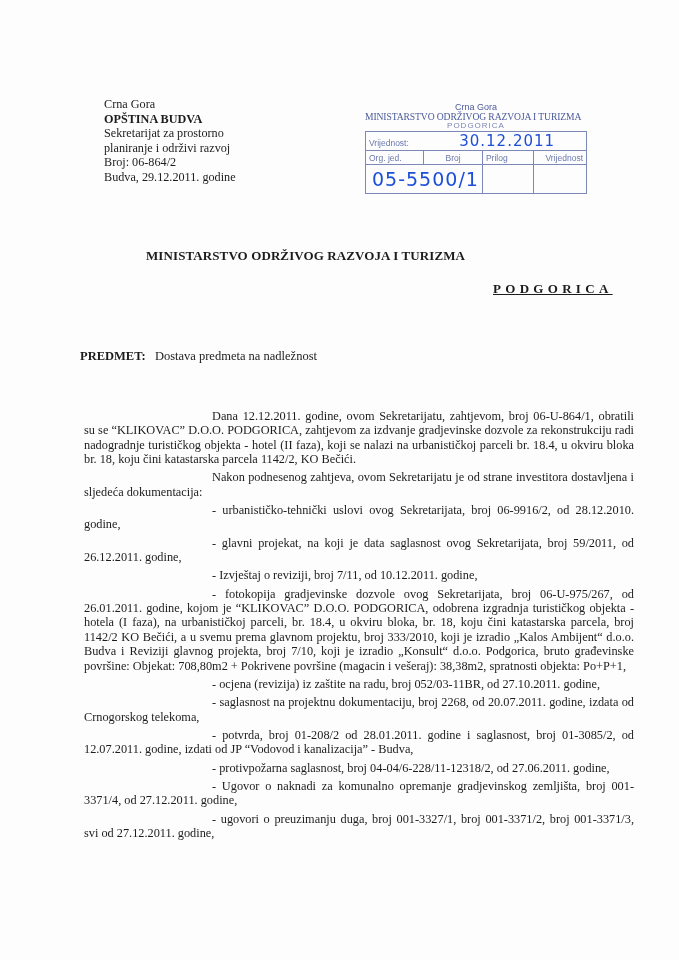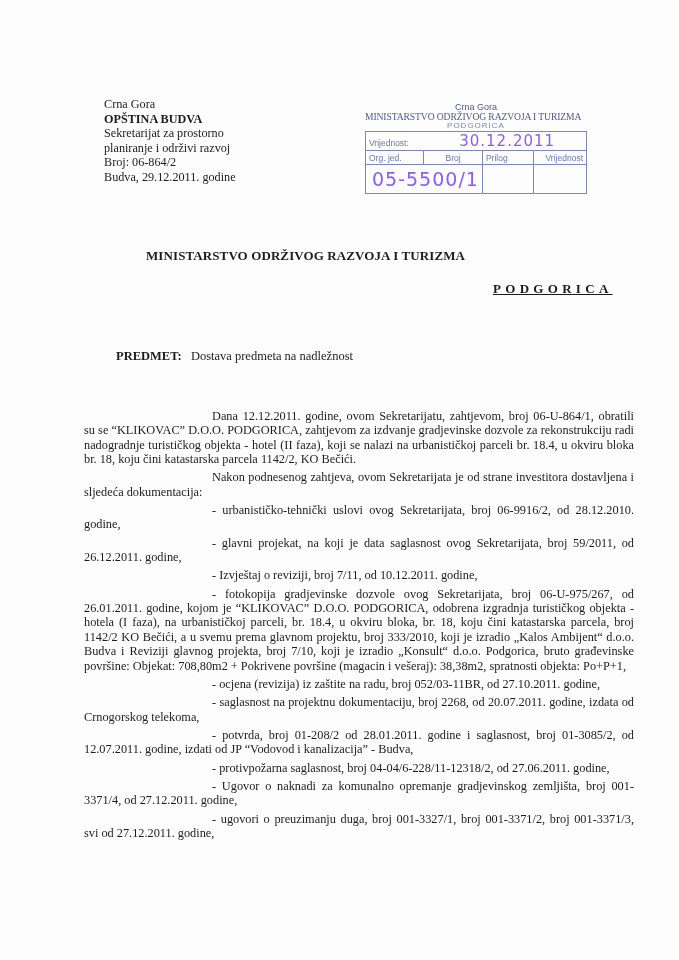--- a/index.html
+++ b/index.html
@@ -7,26 +7,26 @@
          font-family:"Liberation Serif", "DejaVu Serif", serif; color:#1c1c1c; }
   .abs { position:absolute; }
   .sender { left:104px; top:97px; font-size:12.2px; line-height:14.6px; }
   .sender .bold { font-weight:bold; }
   .stamp { left:365px; top:103px; width:222px; color:#4a5a9a; font-family:"Liberation Sans", sans-serif; }
   .stamp .s-top { text-align:center; font-size:9px; line-height:9px; }
   .stamp .s-ministry { font-family:"Liberation Serif", serif; font-size:9.6px; line-height:10px; white-space:nowrap; letter-spacing:-0.1px; }
   .stamp .s-city { text-align:center; font-size:8px; line-height:8px; letter-spacing:1px; opacity:.75; }
   .stamp table { border-collapse:collapse; width:222px; margin-top:1px; }
   .stamp td { border:1px solid #7c89b8; font-size:8.5px; height:13px; padding:0 3px; color:#6a78ad; vertical-align:middle; }
-  .stamp .hand { font-family:"DejaVu Sans", sans-serif; color:#8b5cf6; }
+  .stamp .hand { font-family:"DejaVu Sans", sans-serif; color:#1d4ed8; }
   .stamp .date-hand { font-size:15px; letter-spacing:1px; text-align:center; }
   .stamp .num-hand { font-size:19px; letter-spacing:1px; height:28px; padding-left:6px; white-space:nowrap; }
   .recipient { left:146px; top:248px; font-size:13px; font-weight:bold; letter-spacing:0.1px; }
   .city { left:493px; top:281px; font-size:13px; font-weight:bold; letter-spacing:4.3px; text-decoration:underline; }
-  .subject { left:80px; top:349px; font-size:12.5px;margin-left:36px; }
+  .subject { left:80px; top:349px; font-size:12.5px; }
   .subject .lbl { font-weight:bold; margin-right:6px; }
   .body { left:80px; top:405px; width:558px; font-size:12.3px; line-height:14.35px; text-align:justify; }
   .body p { margin:4px; }
   .ind1 { text-indent:128px; }
   .ind2 { text-indent:128px; }
 </style>
 </head>
 <body>
 
 <div class="abs sender">
@@ -68,21 +68,21 @@
 <div class="abs recipient">MINISTARSTVO ODRŽIVOG RAZVOJA I TURIZMA</div>
 <div class="abs city">PODGORICA</div>
 
 <div class="abs subject">
   <span class="lbl">PREDMET:</span>
   <span>Dostava predmeta na nadležnost</span>
 </div>
 
 <div class="abs body">
   <p class="ind1">Dana 12.12.2011. godine, ovom Sekretarijatu, zahtjevom, broj 06-U-864/1, obratili su se “KLIKOVAC” D.O.O. PODGORICA, zahtjevom za izdvanje gradjevinske dozvole za rekonstrukciju radi nadogradnje turističkog objekta - hotel (II faza), koji se nalazi na urbanističkoj parceli br. 18.4, u okviru bloka br. 18, koju čini katastarska parcela 1142/2, KO Bečići.</p>
-  <p class="ind1">Nakon podnesenog zahtjeva, ovom Sekretarijata je od strane investitora dostavljena i sljedeća dokumentacija:</p>
+  <p class="ind1">Nakon podnesenog zahtjeva, ovom Sekretarijatu je od strane investitora dostavljena i sljedeća dokumentacija:</p>
   <p class="ind2">- urbanističko-tehnički uslovi ovog Sekretarijata, broj 06-9916/2, od 28.12.2010. godine,</p>
   <p class="ind2">- glavni projekat, na koji je data saglasnost ovog Sekretarijata, broj 59/2011, od 26.12.2011. godine,</p>
   <p class="ind2">- Izvještaj o reviziji, broj 7/11, od 10.12.2011. godine,</p>
   <p class="ind2">- fotokopija gradjevinske dozvole ovog Sekretarijata, broj 06-U-975/267, od 26.01.2011. godine, kojom je “KLIKOVAC” D.O.O. PODGORICA, odobrena izgradnja turističkog objekta - hotela (I faza), na urbanističkoj parceli, br. 18.4, u okviru bloka, br. 18, koju čini katastarska parcela, broj 1142/2 KO Bečići, a u svemu prema glavnom projektu, broj 333/2010, koji je izradio „Kalos Ambijent“ d.o.o. Budva i Reviziji glavnog projekta, broj 7/10, koji je izradio „Konsult“ d.o.o. Podgorica, bruto građevinske površine: Objekat: 708,80m2 + Pokrivene površine (magacin i vešeraj): 38,38m2, spratnosti objekta: Po+P+1,</p>
   <p class="ind2">- ocjena (revizija) iz zaštite na radu, broj 052/03-11BR, od 27.10.2011. godine,</p>
   <p class="ind2">- saglasnost na projektnu dokumentaciju, broj 2268, od 20.07.2011. godine, izdata od Crnogorskog telekoma,</p>
   <p class="ind2">- potvrda, broj 01-208/2 od 28.01.2011. godine i saglasnost, broj 01-3085/2, od 12.07.2011. godine, izdati od JP “Vodovod i kanalizacija” - Budva,</p>
   <p class="ind2">- protivpožarna saglasnost, broj 04-04/6-228/11-12318/2, od 27.06.2011. godine,</p>
   <p class="ind2">- Ugovor o naknadi za komunalno opremanje gradjevinskog zemljišta, broj 001-3371/4, od 27.12.2011. godine,</p>
   <p class="ind2">- ugovori o preuzimanju duga, broj 001-3327/1, broj 001-3371/2, broj 001-3371/3, svi od 27.12.2011. godine,</p>

